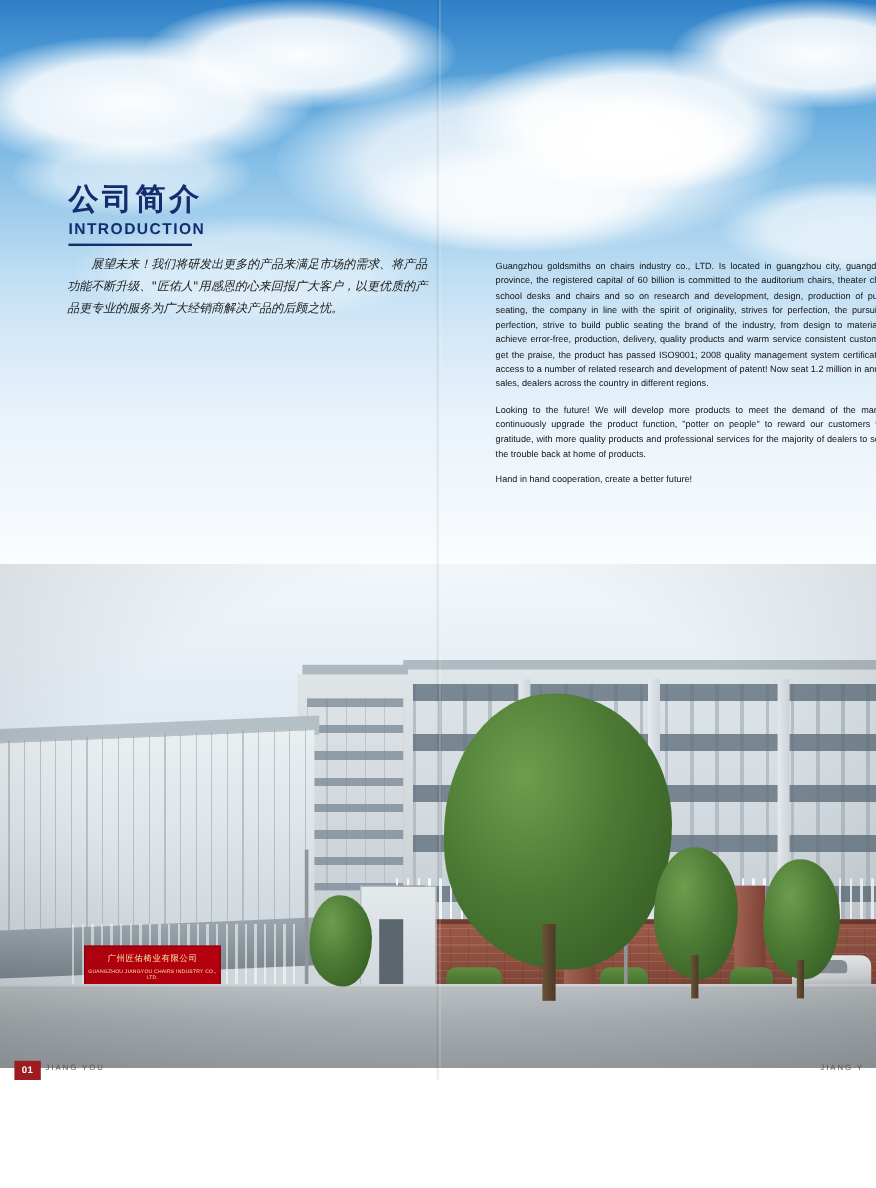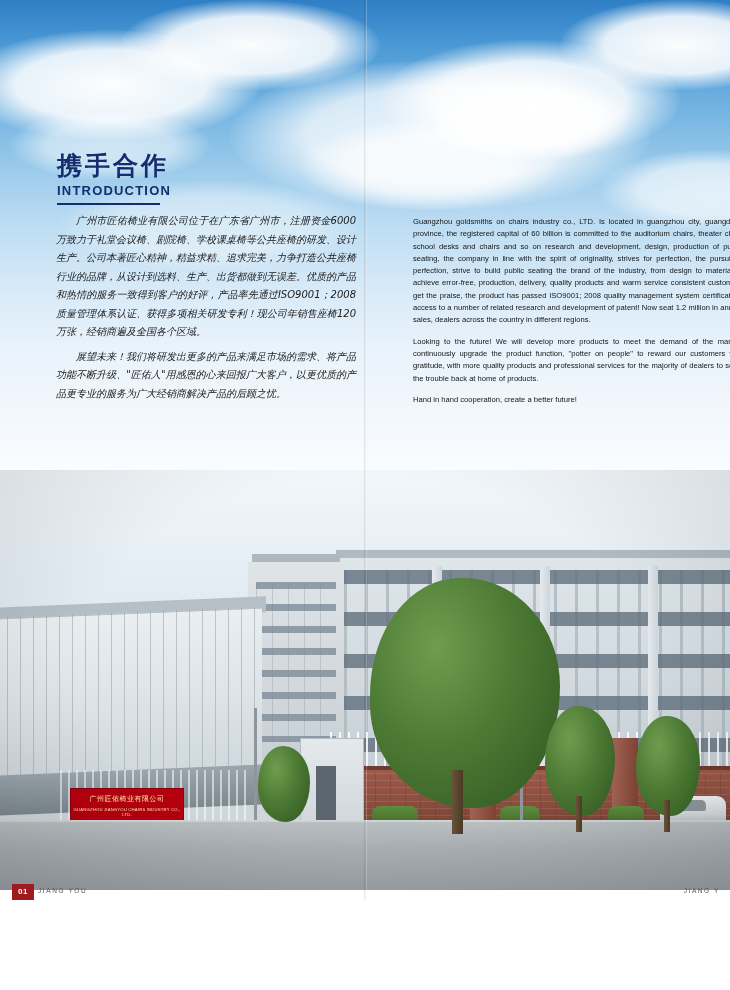--- a/index.html
+++ b/index.html
@@ -350,27 +350,26 @@
     <div class="cloud c4"></div>
     <div class="cloud c5"></div>
     <div class="cloud c6"></div>
     <div class="cloud c7"></div>
     <div class="cloud c8"></div>
     <div class="cloud c9"></div>
     <div class="cloud c10"></div>
   </div>
 
   <div class="heading-block">
-    <div class="heading-cn">携手合作</div>
+    <div class="heading-cn">公司简介</div>
     <div class="heading-en">INTRODUCTION</div>
     <div class="heading-rule"></div>
   </div>
 
   <div class="cn-body">
-    <p>广州市匠佑椅业有限公司位于在广东省广州市，注册资金6000万致力于礼堂会议椅、剧院椅、学校课桌椅等公共座椅的研发、设计生产。公司本著匠心精神，精益求精、追求完美，力争打造公共座椅行业的品牌，从设计到选料、生产、出货都做到无误差。优质的产品和热情的服务一致得到客户的好评，产品率先通过ISO9001；2008质量管理体系认证、获得多项相关研发专利！现公司年销售座椅120万张，经销商遍及全国各个区域。</p>
     <p>展望未来！我们将研发出更多的产品来满足市场的需求、将产品功能不断升级、"匠佑人"用感恩的心来回报广大客户，以更优质的产品更专业的服务为广大经销商解决产品的后顾之忧。</p>
   </div>
 
   <div class="en-body">
     <p>Guangzhou goldsmiths on chairs industry co., LTD. Is located in guangzhou city, guangdong province, the registered capital of 60 billion is committed to the auditorium chairs, theater chair, school desks and chairs and so on research and development, design, production of public seating, the company in line with the spirit of originality, strives for perfection, the pursuit of perfection, strive to build public seating the brand of the industry, from design to material to achieve error-free, production, delivery, quality products and warm service consistent customers get the praise, the product has passed ISO9001; 2008 quality management system certification, access to a number of related research and development of patent! Now seat 1.2 million in annual sales, dealers across the country in different regions.</p>
     <p>Looking to the future! We will develop more products to meet the demand of the market, continuously upgrade the product function, "potter on people" to reward our customers with gratitude, with more quality products and professional services for the majority of dealers to solve the trouble back at home of products.</p>
     <p>Hand in hand cooperation, create a better future!</p>
   </div>
 
   <div class="photo">

